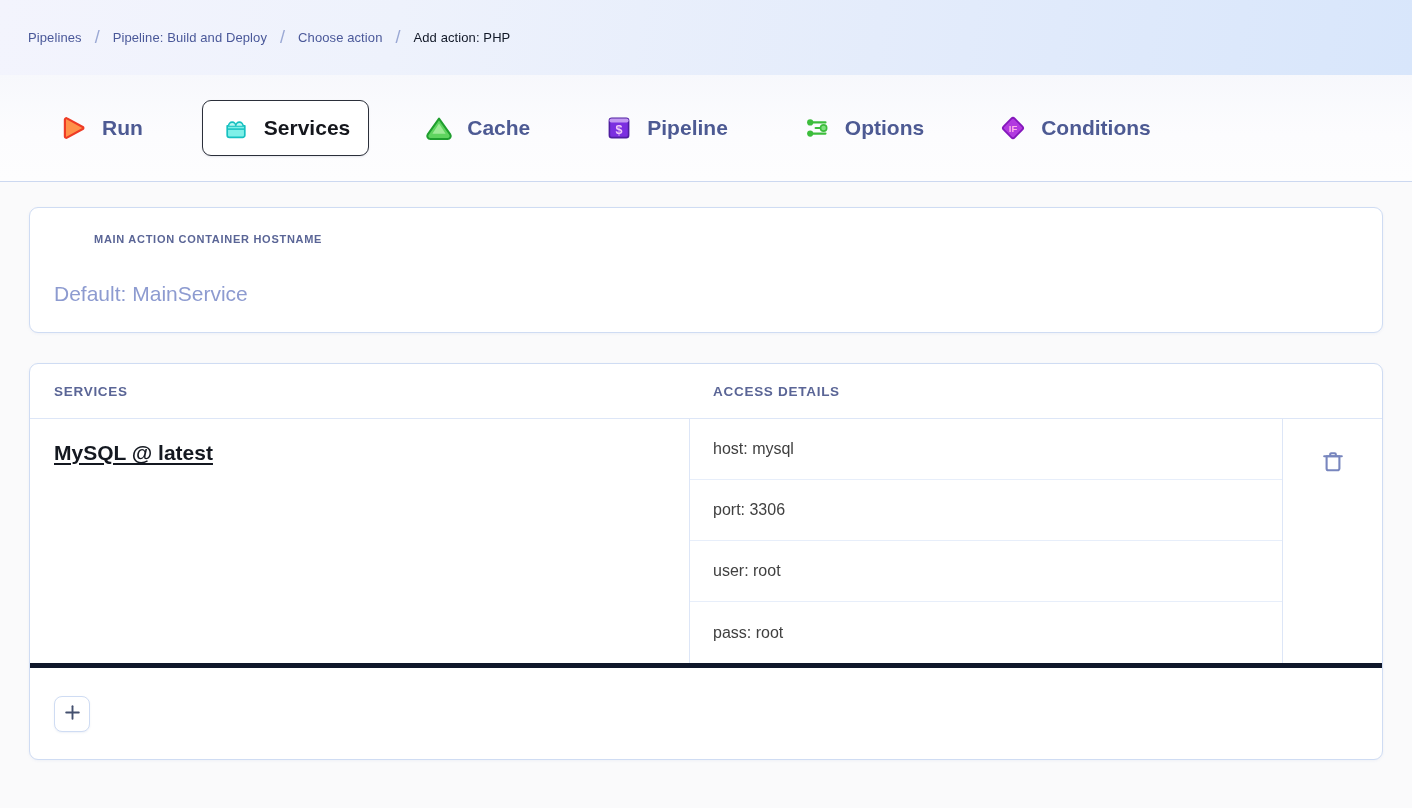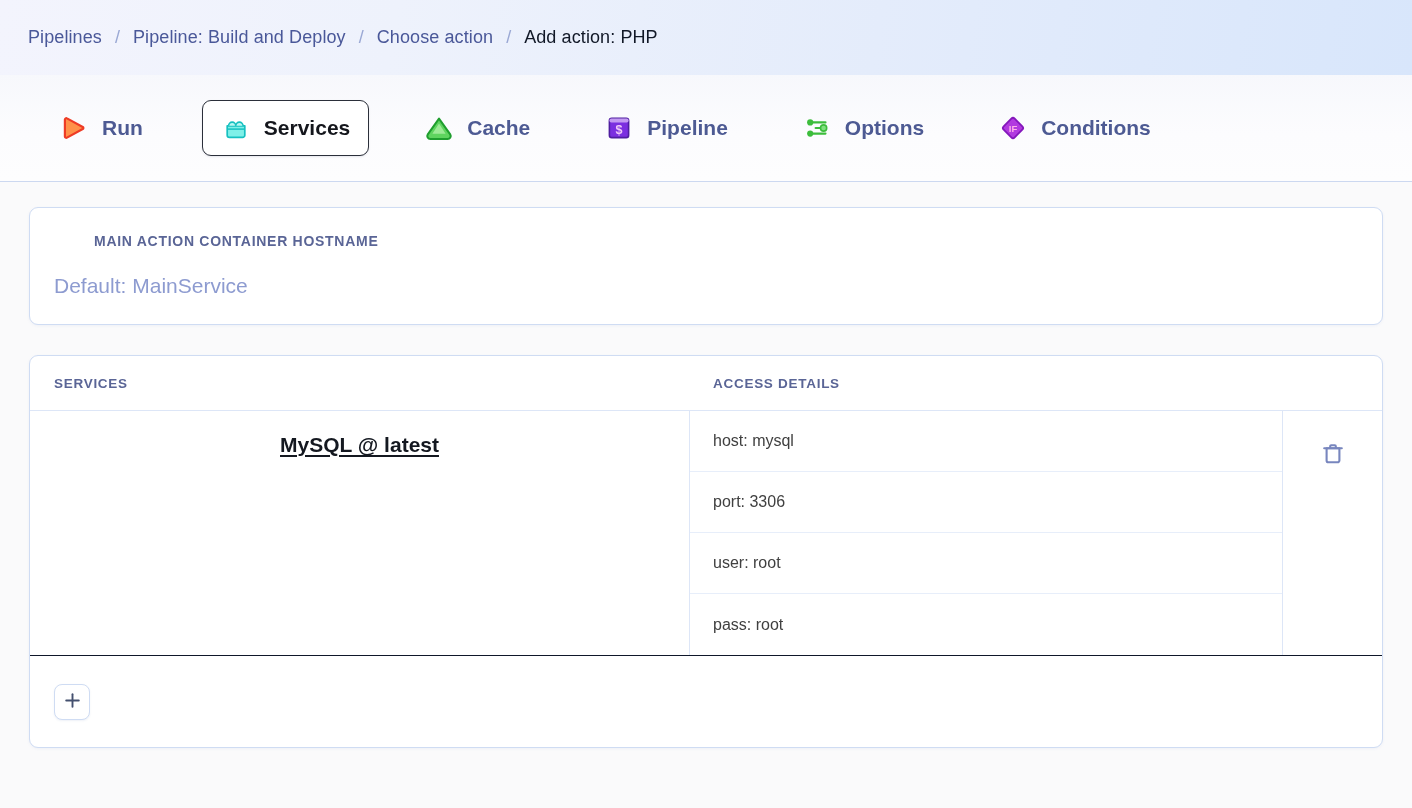--- a/index.html
+++ b/index.html
@@ -19,21 +19,21 @@
   
   .breadcrumb-bar {
     height: 75px;
     background: linear-gradient(100deg, #f3f4fd 0%, #eef2fc 28%, #e4ecfb 62%, #d8e6fb 100%);
     display: flex;
     align-items: center;
     padding: 0 0 0 28px;
   }
   .crumbs { display: flex; align-items: center; gap: 0; }
   .crumb {
-    font-size: 18px;
+    font-size: 13px;
     color: #4a5899;
     letter-spacing: .1px;
     white-space: nowrap;
     cursor: pointer;
   }
   .crumb.current {
     color: #111827;
     font-weight: 400;
     cursor: default;
     text-align: right;
@@ -98,26 +98,26 @@
     border-radius: 9px;
     box-shadow: 0 1px 3px rgba(90,115,180,.07);
   }
 
   
   .card-hostname {
     padding: 25px 24px 26px 24px;
     margin-bottom: 30px;
   }
   .field-label {
-    font-size: 14px;
+    font-size: 11px;
     font-weight: 700;
     letter-spacing: .72px;
     color: #5a6596;
     text-transform: uppercase;
-    margin-bottom: 25px;
+    margin-bottom: 37px;
     padding-left: 40px;
   }
   .field-input {
     font-family: "Liberation Sans", sans-serif;
     font-size: 21px;
     color: #0369a1;
     border: none;
     outline: none;
     background: transparent;
     width: 100%;
@@ -140,22 +140,21 @@
   .col-head-text {
     font-size: 13.5px;
     font-weight: 700;
     letter-spacing: .72px;
     color: #5a6596;
     text-transform: uppercase;
   }
 
   .svc-row {
     display: flex;
-    border-bottom: 1px solid #0f172a;
-    text-align: center;
+    border-bottom: 5px solid #0f172a;
   }
   .svc-name-cell {
     width: 660px;
     padding: 22px 24px 0 24px;
     border-right: 1px solid #dde6f7;
   }
   .svc-link {
     font-size: 21px;
     font-weight: 700;
     color: #141820;

